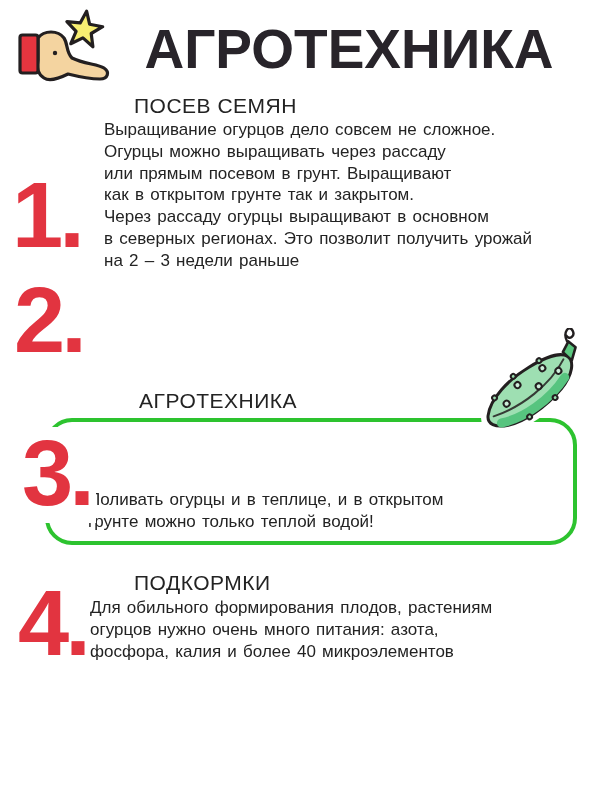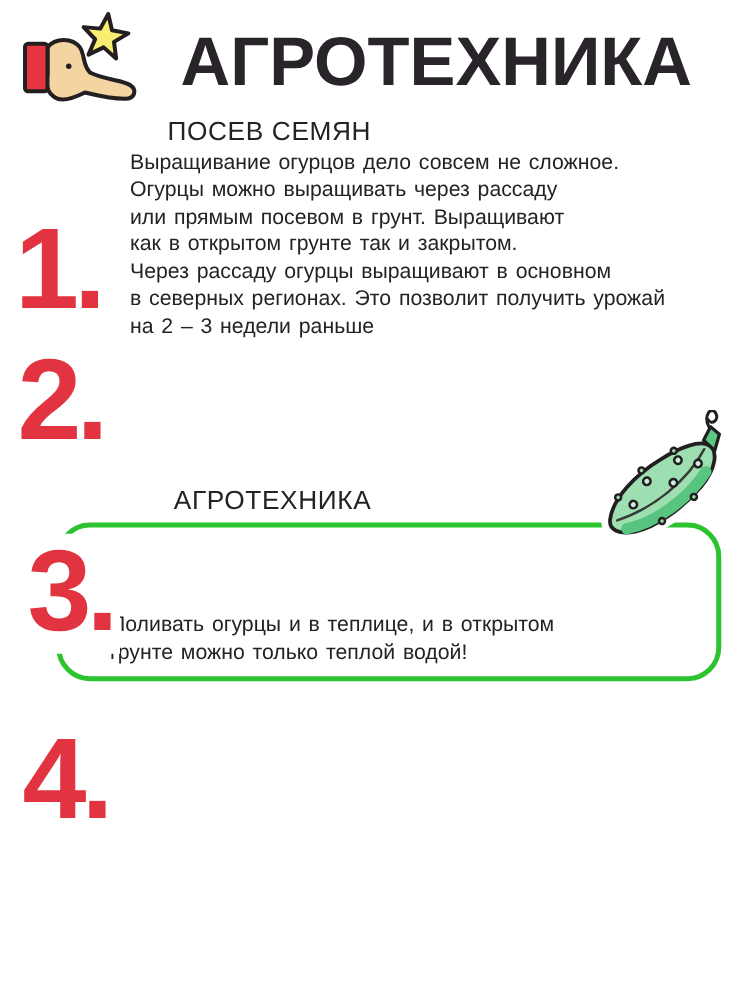--- a/index.html
+++ b/index.html
@@ -89,14 +89,18 @@
         <circle cx="52" cy="82.5" r="2.4" fill="#9edfb2" stroke="#231f20" stroke-width="2"></circle>
         <circle cx="84" cy="83" r="2.4" fill="#9edfb2" stroke="#231f20" stroke-width="2"></circle>
 
         <path d="M118,52 L129,47 L131,56 L120,64 Z" fill="#5bc77f" stroke="#231f20" stroke-width="2.6" stroke-linejoin="round"></path>
         <path d="M128,46 C130,36 140,34 139,41 C138,47 130,47 131,41" fill="none" stroke="#231f20" stroke-width="2.4" stroke-linecap="round"></path>
       </g>
     </svg>
   </div>
 
   <div class="big-num" style="left:18px; top:577px;">4.</div>
+  <div class="sec-heading" style="left:90px; top:571px;">ПОДКОРМКИ</div>
+  <div class="body-text" style="left:90px; top:597px; width:505px;">Для обильного формирования плодов, растениям
+огурцов нужно очень много питания: азота,
+фосфора, калия и более 40 микроэлементов</div>
 
 </div>
 
 </body></html>

